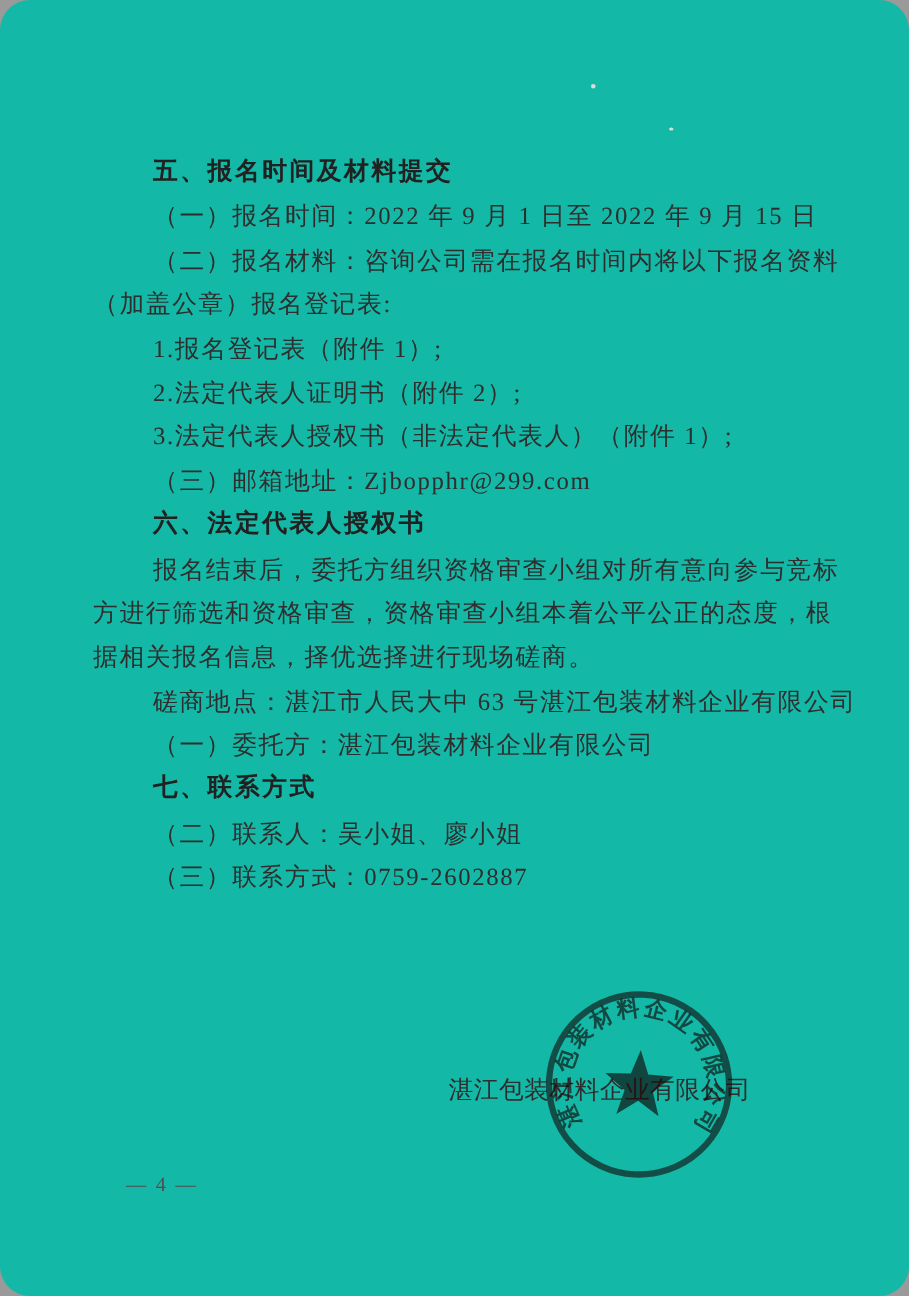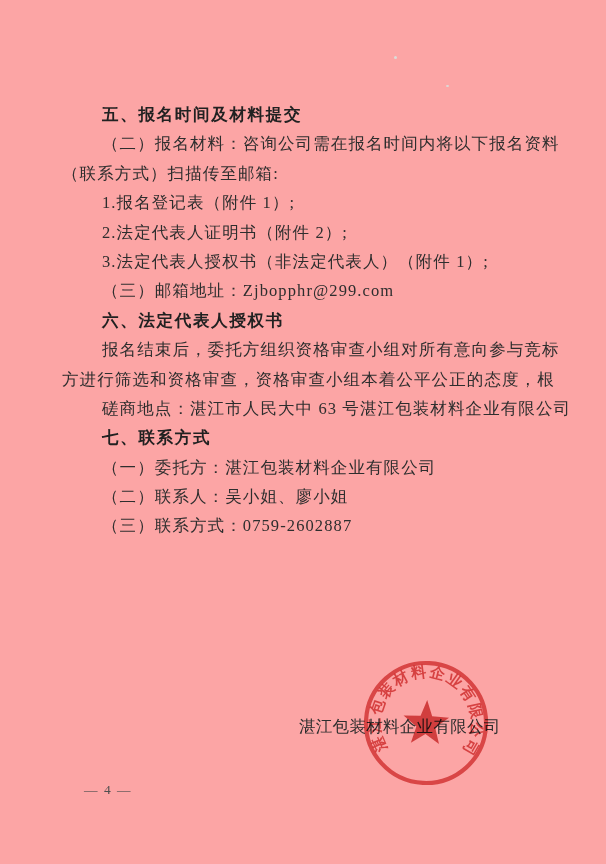--- a/index.html
+++ b/index.html
@@ -1,22 +1,23 @@
 <!DOCTYPE html>
 <html lang="zh"><head>
 <meta charset="utf-8">
 <style>
   html,body { margin:0; padding:0; background:#9a9a9a; }
   .page {
     position:relative;
     width:606px; height:864px;
-    background:#fca5a5;
+    background:#14b8a6;
     overflow:hidden;
     font-family:"Liberation Serif","DejaVu Serif",serif;
     color:#2e2e2e;
+    border-radius:20px;
   }
   .content {
     position:absolute; left:62px; top:100px; width:496px;
   }
   .line {
     height:29.4px; line-height:29.4px;
     font-size:16.5px; letter-spacing:1.1px;
     white-space:nowrap;
   }
   .indent { padding-left:40px; }
@@ -46,32 +47,34 @@
   .speck-1 { left:394px; top:56px; width:3px; height:3px; }
   .speck-2 { left:446px; top:85px; width:3px; height:2px; }
 </style>
 </head>
 <body>
 
 <div class="page">
 
   <div class="content">
     <div class="line heading indent">五、报名时间及材料提交</div>
+    <div class="line indent">（一）报名时间：2022 年 9 月 1 日至 2022 年 9 月 15 日</div>
     <div class="line indent">（二）报名材料：咨询公司需在报名时间内将以下报名资料</div>
-    <div class="line">（联系方式）扫描传至邮箱:</div>
+    <div class="line">（加盖公章）报名登记表:</div>
     <div class="line indent">1.报名登记表（附件 1）;</div>
     <div class="line indent">2.法定代表人证明书（附件 2）;</div>
     <div class="line indent">3.法定代表人授权书（非法定代表人）（附件 1）;</div>
     <div class="line indent">（三）邮箱地址：Zjbopphr@299.com</div>
     <div class="line heading indent">六、法定代表人授权书</div>
     <div class="line indent">报名结束后，委托方组织资格审查小组对所有意向参与竞标</div>
     <div class="line">方进行筛选和资格审查，资格审查小组本着公平公正的态度，根</div>
+    <div class="line">据相关报名信息，择优选择进行现场磋商。</div>
     <div class="line indent">磋商地点：湛江市人民大中 63 号湛江包装材料企业有限公司</div>
+    <div class="line indent">（一）委托方：湛江包装材料企业有限公司</div>
     <div class="line heading indent">七、联系方式</div>
-    <div class="line indent">（一）委托方：湛江包装材料企业有限公司</div>
     <div class="line indent">（二）联系人：吴小姐、廖小姐</div>
     <div class="line indent">（三）联系方式：0759-2602887</div>
   </div>
 
   <div class="sign-company">湛江包装材料企业有限公司</div>
   <div class="page-number">— 4 —</div>
 
   <svg class="stamp" width="140" height="140" viewBox="0 0 140 140">
     <defs>
       <path id="sealArc" d="M 33.8 98.3 A 46 46 0 1 1 106.2 98.3" fill="none"></path>

